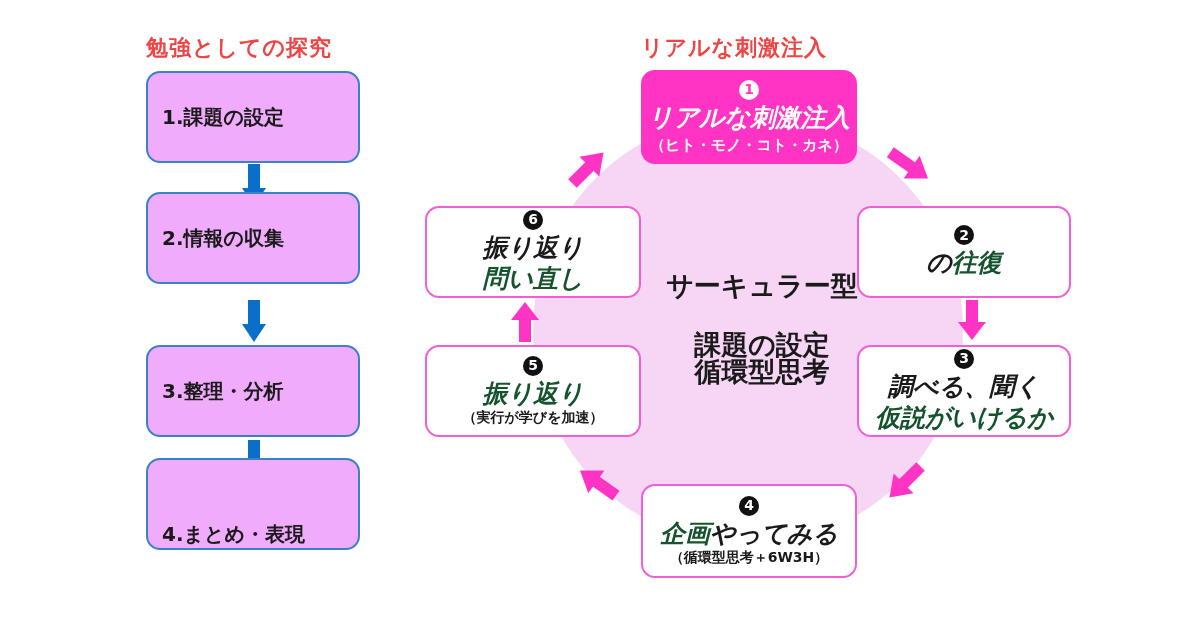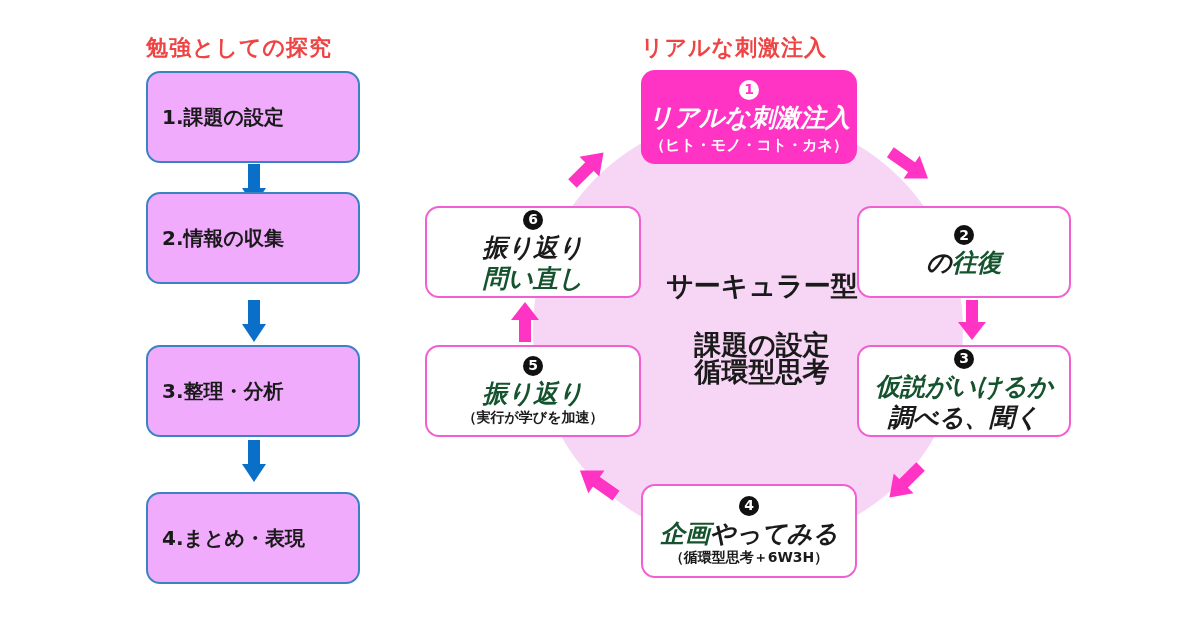--- a/index.html
+++ b/index.html
@@ -53,21 +53,21 @@
   </svg>
 
 <div class="lbox" style="top:345px;">
     <span>3.整理・分析</span>
   </div>
 <svg class="darrow" style="top:440px;" viewBox="0 0 24 42">
     <rect x="6" y="0" width="12" height="26" fill="#0a6fc9"></rect>
     <polygon points="0,24 24,24 12,42" fill="#0a6fc9"></polygon>
   </svg>
 
-<div class="lbox" style="top:492px;">
+<div class="lbox" style="top:458px;align-items:flex-end;">
     <span>4.まとめ・表現</span>
   </div>
 
 <div class="title" style="left:641px; top:33px;">リアルな刺激注入</div>
 
 <div class="circle"></div>
 
 <svg class="arrows" width="1200" height="628">
   <g fill="#ff33c4">
 
@@ -109,22 +109,22 @@
   <span class="small" style="margin-top:3px;">（ヒト・モノ・コト・カネ）</span>
 </div>
 
 <div class="pbox b2">
   <span class="num">2</span>
   <span class="big"><span>の</span><span class="pink">往復</span></span>
 </div>
 
 <div class="pbox b3">
   <span class="num">3</span>
+  <span class="big">調べる、聞く</span>
   <span class="big pink">仮説がいけるか</span>
-  <span class="big">調べる、聞く</span>
 </div>
 
 <div class="pbox b4">
   <span class="num">4</span>
   <span class="big"><span class="pink">企画</span><span>やってみる</span></span>
   <span class="small" style="font-size:14px;">（循環型思考＋6W3H）</span>
 </div>
 
 <div class="pbox b5">
   <span class="num">5</span>

